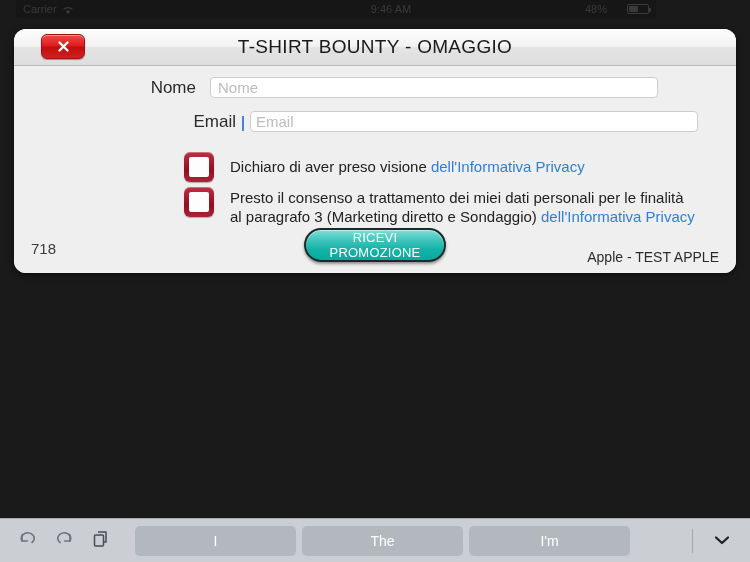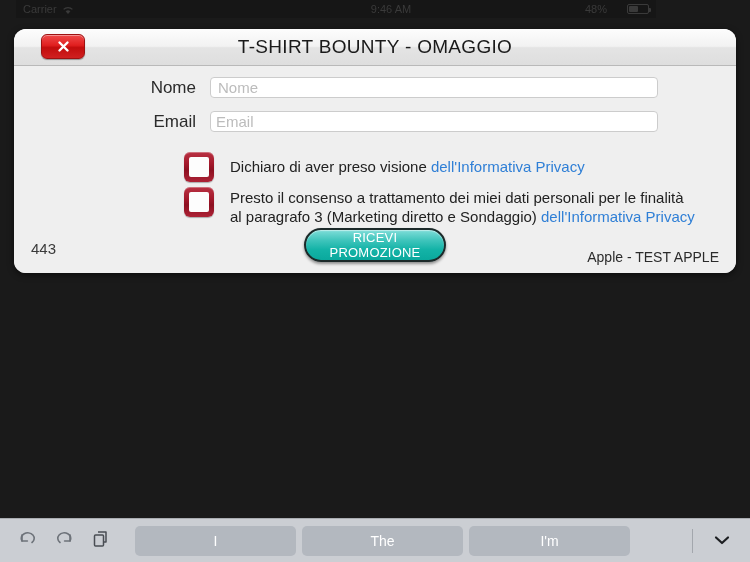--- a/index.html
+++ b/index.html
@@ -110,21 +110,21 @@
     position: relative;
   }
 
   
   .form-row {
     position: absolute;
     display: flex;
     align-items: center;
   }
   #row-nome  { left: 0; top: 11px;  width: 722px; }
-  #row-email { left: 0; top: 45px; width: 692px; }
+  #row-email { left: 0; top: 45px; width: 692px; padding-left: 40px; }
 
   .field-label {
     width: 196px;
     text-align: right;
     padding-right: 14px;
     font-size: 17px;
     color: #2b2b2b;
   }
   .text-input {
     width: 448px;
@@ -335,21 +335,21 @@
         <div class="checkbox-inner"></div>
       </div>
       <div class="check-text">
         <span>Presto il consenso a trattamento dei miei dati personali per le finalità</span><br>
         <span>al paragrafo 3 (Marketing diretto e Sondaggio)</span>
         <span class="privacy-link">dell'Informativa Privacy</span>
       </div>
     </div>
 
     <div id="dialog-footer">
-      <div id="counter-text">443</div>
+      <div id="counter-text">718</div>
       <button id="submit-button">RICEVI PROMOZIONE</button>
       <div id="account-text">Apple - TEST APPLE</div>
     </div>
 
   </div>
 </div>
 
 <div id="kb-toolbar">
 
   <div class="kb-icon-btn" id="undo-button">

